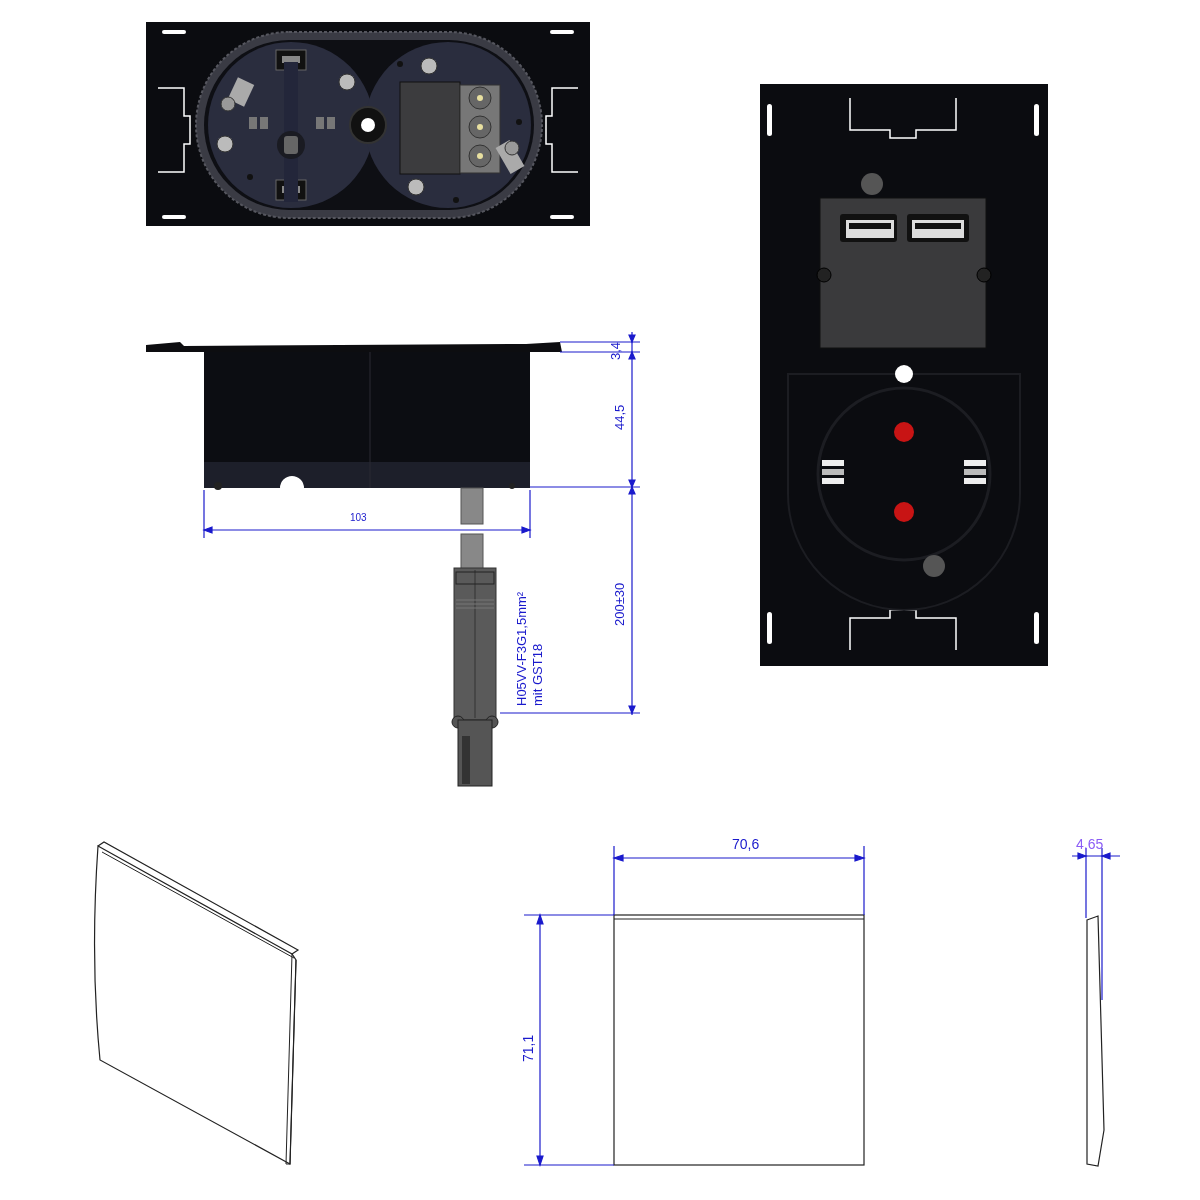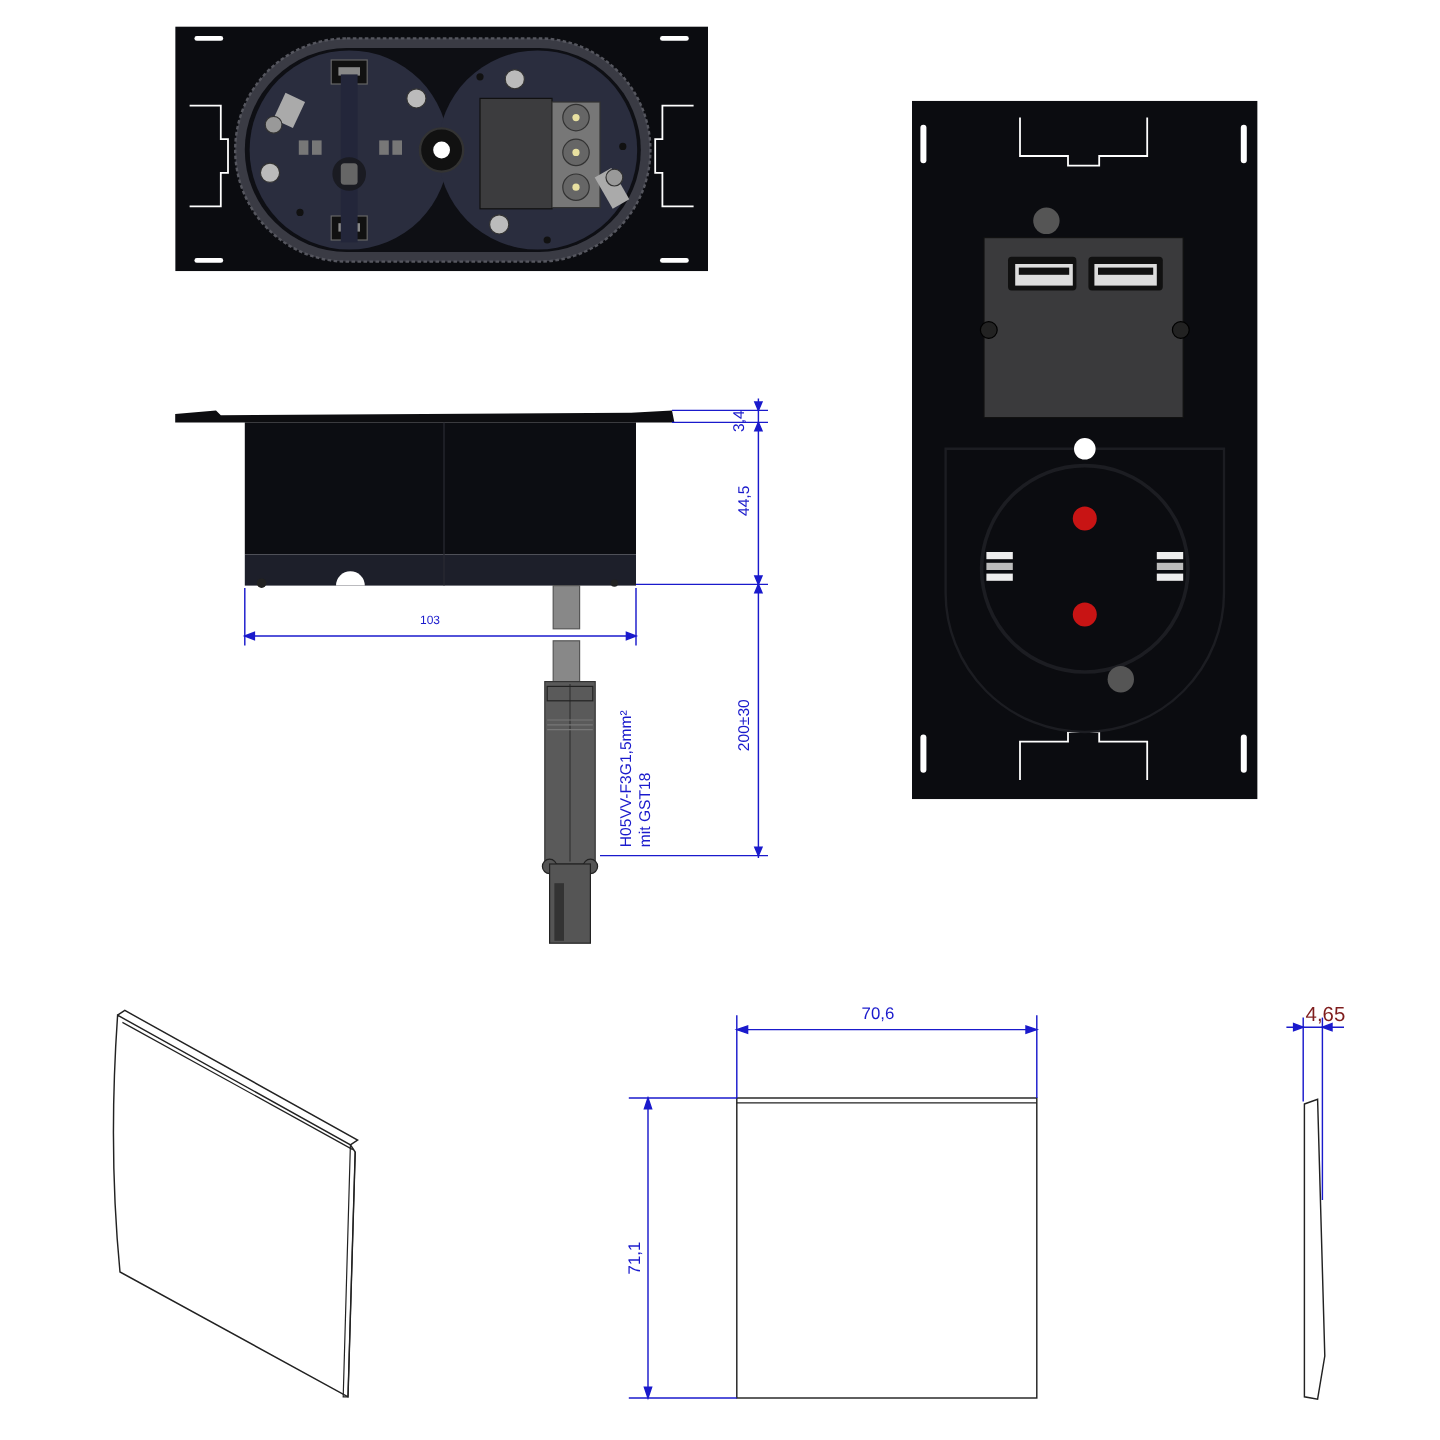--- a/index.html
+++ b/index.html
@@ -180,29 +180,29 @@
       <line x1="114" y1="28" x2="364" y2="28"></line>
       <path d="M114 28 l9 -3 v6 z"></path>
       <path d="M364 28 l-9 -3 v6 z"></path>
       <line x1="24" y1="85" x2="114" y2="85"></line>
       <line x1="24" y1="335" x2="114" y2="335"></line>
       <line x1="40" y1="85" x2="40" y2="335"></line>
       <path d="M40 85 l-3 9 h6 z"></path>
       <path d="M40 335 l-3 -9 h6 z"></path>
     </g>
   </svg>
-  <div style="position:absolute;left:218px;top:6px;font-size:14px;color:#1a1acc;">70,6</div>
+  <div style="position:absolute;left:232px;top:6px;font-size:14px;color:#1a1acc;">70,6</div>
   <div style="position:absolute;left:20px;top:232px;font-size:14px;color:#1a1acc;transform:rotate(-90deg);transform-origin:left top;">71,1</div>
 </div>
 
 <div class="view" style="left:1060px;top:830px;width:80px;height:350px;">
   <svg width="80" height="350" viewBox="0 0 80 350">
     <g stroke="#1a1acc" stroke-width="1.2" fill="#1a1acc">
       <line x1="26" y1="18" x2="26" y2="88"></line>
       <line x1="42" y1="18" x2="42" y2="170"></line>
       <line x1="12" y1="26" x2="60" y2="26"></line>
       <path d="M26 26 l-8 -3 v6 z"></path>
       <path d="M42 26 l8 -3 v6 z"></path>
     </g>
     <path d="M27 90 L38 86 L44 300 L38 336 L27 334 Z" fill="#fff" stroke="#222" stroke-width="1.2"></path>
   </svg>
-  <div style="position:absolute;left:28px;top:6px;font-size:17px;color:#7f1d1d;">4,65</div>
+  <div style="position:absolute;left:16px;top:6px;font-size:14px;color:#8b5cf6;">4,65</div>
 </div>
 
 </body></html>

